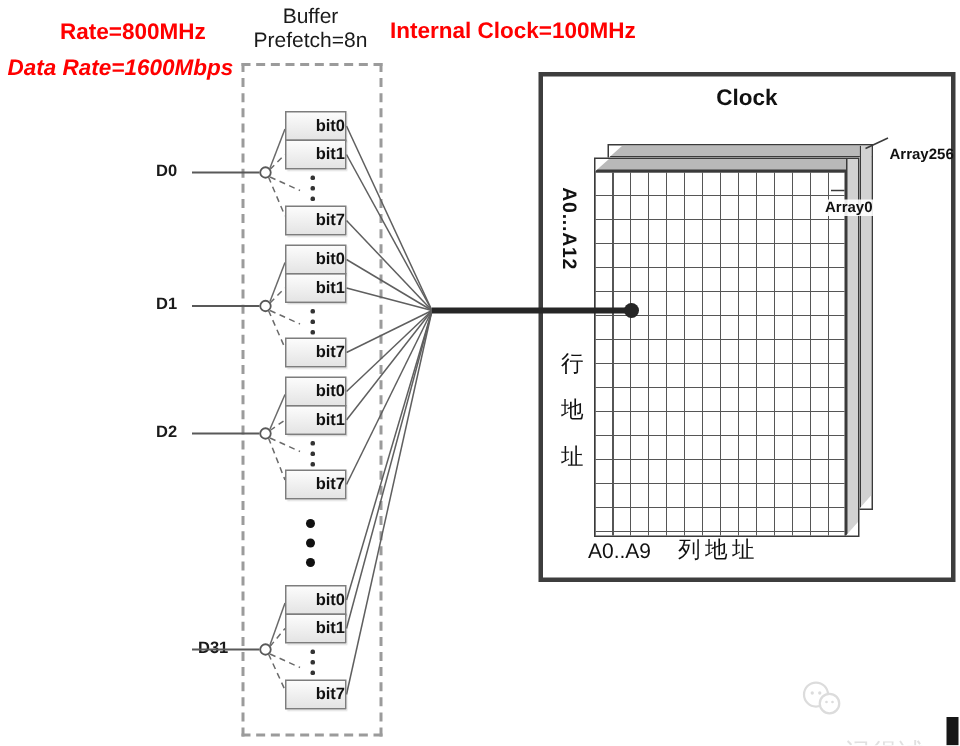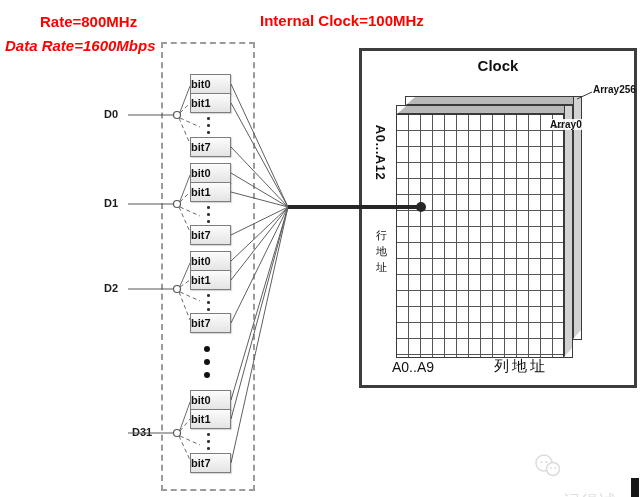--- a/index.html
+++ b/index.html
@@ -18,21 +18,21 @@
   .dashed-box { border:2px dashed #9b9b9b; background:transparent; }
 
   
   .d-label { font-size:11px; font-weight:bold; color:#1a1a1a; width:22px; text-align:left; }
 
   
   .bit-box {
     left:190px; width:41px; height:20px; z-index:4;
     background:linear-gradient(#fcfcfc,#e4e4e4);
     border:1px solid #7d7d7d; box-shadow:1px 1px 1px rgba(0,0,0,0.15);
-    font-size:11px; font-weight:bold; color:#111; text-align:left; line-height:18px;
+    font-size:11px; font-weight:bold; color:#111; text-align:right; line-height:18px;
   }
 
   
   .mini-dots, .big-dots { display:flex; flex-direction:column; align-items:center; z-index:4; }
   .mini-dots i { width:2.5px; height:2.5px; border-radius:50%; background:#333; margin:2.3px 0; }
   .big-dots i  { width:6px;  height:6px;  border-radius:50%; background:#111; margin:3.6px 0; }
 
   
   .bank-box { left:359px; top:48px; width:278px; height:340px; border:3px solid #3d3d3d; background:#fff; }
   .bank-title { left:0; top:6px; width:100%; text-align:center; font-size:15px; font-weight:bold; color:#111; }
@@ -44,44 +44,48 @@
   .sheet .right-strip{ position:absolute; right:0; top:0; width:8px; height:100%;
                        background:#d2d2d2; border-left:1px solid #3a3a3a;
                        clip-path:polygon(0 0,100% 0,100% calc(100% - 9px),0 100%); }
   .grid-face {
     position:absolute; left:0; top:8px; width:167px; height:243px;
     border-top:1px solid #3a3a3a; border-right:1px solid #3a3a3a;
     background-image:
       repeating-linear-gradient(to right, transparent 0 11px, #565656 11px 12px),
       repeating-linear-gradient(to bottom, transparent 0 15px, #565656 15px 16px);
   }
-  .array-small-label { font-size:10px; font-weight:bold; color:#111; white-space:nowrap; }
+  .array-small-label { font-size:10px; font-weight:bold; color:#111; white-space:nowrap;margin-top:14px; }
   .array0-label { background:rgba(255,255,255,0.9); padding:0 2px; z-index:3; }
 
   .row-bus-label { font-size:13px; font-weight:bold; color:#111; letter-spacing:0.5px;
                    transform:rotate(90deg); white-space:nowrap; width:88px; text-align:center; }
-  .cn-vertical { font-size:11px; color:#111; width:17px; line-height:16px; overflow-wrap:anywhere; text-align:center; }
+  .cn-vertical { font-size:15px; color:#111; width:17px; line-height:31px; overflow-wrap:anywhere; text-align:center; }
   .col-bus-label { font-size:14px; color:#111; }
   .cn-horizontal { font-size:15px; color:#111; letter-spacing:3px; }
 
   
   .watermark-text { font-size:17px; color:#e0e0e0; letter-spacing:1px;margin-top:34px; }
   .corner-mark { background:#161616; }
 
   svg.lines { position:absolute; left:0; top:0; z-index:3; }
 </style>
 </head>
 <body>
 
 <div id="canvas">
 
   <div class="abs red-note" style="left:40px; top:13px;">Rate=800MHz</div>
   <div class="abs red-note" style="left:5px;  top:37px;font-style:italic;">Data Rate=1600Mbps</div>
   <div class="abs red-note" style="left:260px;top:12px;text-align:center;">Internal Clock=100MHz</div>
 
+  <div class="abs buffer-title" style="left:147px; top:2px;">
+    <div>Buffer</div>
+    <div>Prefetch=8n</div>
+  </div>
 
   <div class="abs dashed-box" style="left:161px; top:42px; width:94px; height:449px;"></div>
 
   <div class="abs d-label" style="left:104px; top:108px;">D0</div>
   <div class="abs d-label" style="left:104px; top:197px;">D1</div>
   <div class="abs d-label" style="left:104px; top:282px;">D2</div>
   <div class="abs d-label" style="left:104px; top:426px;margin-left:28px;">D31</div>
 
   <div class="abs bank-box">
     <div class="abs bank-title">Clock</div>
@@ -96,21 +100,21 @@
     <div class="right-strip"></div>
     <div class="grid-face"></div>
   </div>
 
   <div class="abs array-small-label" style="left:593px; top:84px; z-index:3;">Array256</div>
   <div class="abs array-small-label array0-label" style="left:548px; top:119px;">Array0</div>
 
   <div class="abs row-bus-label" style="left:336px; top:145px; z-index:3;">A0...A12</div>
   <div class="abs cn-vertical" style="left:373px; top:227px; z-index:3;">行地址</div>
   <div class="abs col-bus-label" style="left:392px; top:359px; z-index:3;">A0..A9</div>
-  <div class="abs cn-horizontal" style="left:452px; top:357px; z-index:3;margin-left:42px;">列地址</div>
+  <div class="abs cn-horizontal" style="left:452px; top:357px; z-index:3;">列地址</div>
 
   <svg class="lines" width="640" height="497">
     <g stroke="#595959" stroke-width="1.2" fill="none">
 
       <line x1="128" y1="115" x2="173" y2="115"></line>
       <line x1="128" y1="204" x2="173" y2="204"></line>
       <line x1="128" y1="289" x2="173" y2="289"></line>
       <line x1="128" y1="433" x2="173" y2="433"></line>
     </g>
 

